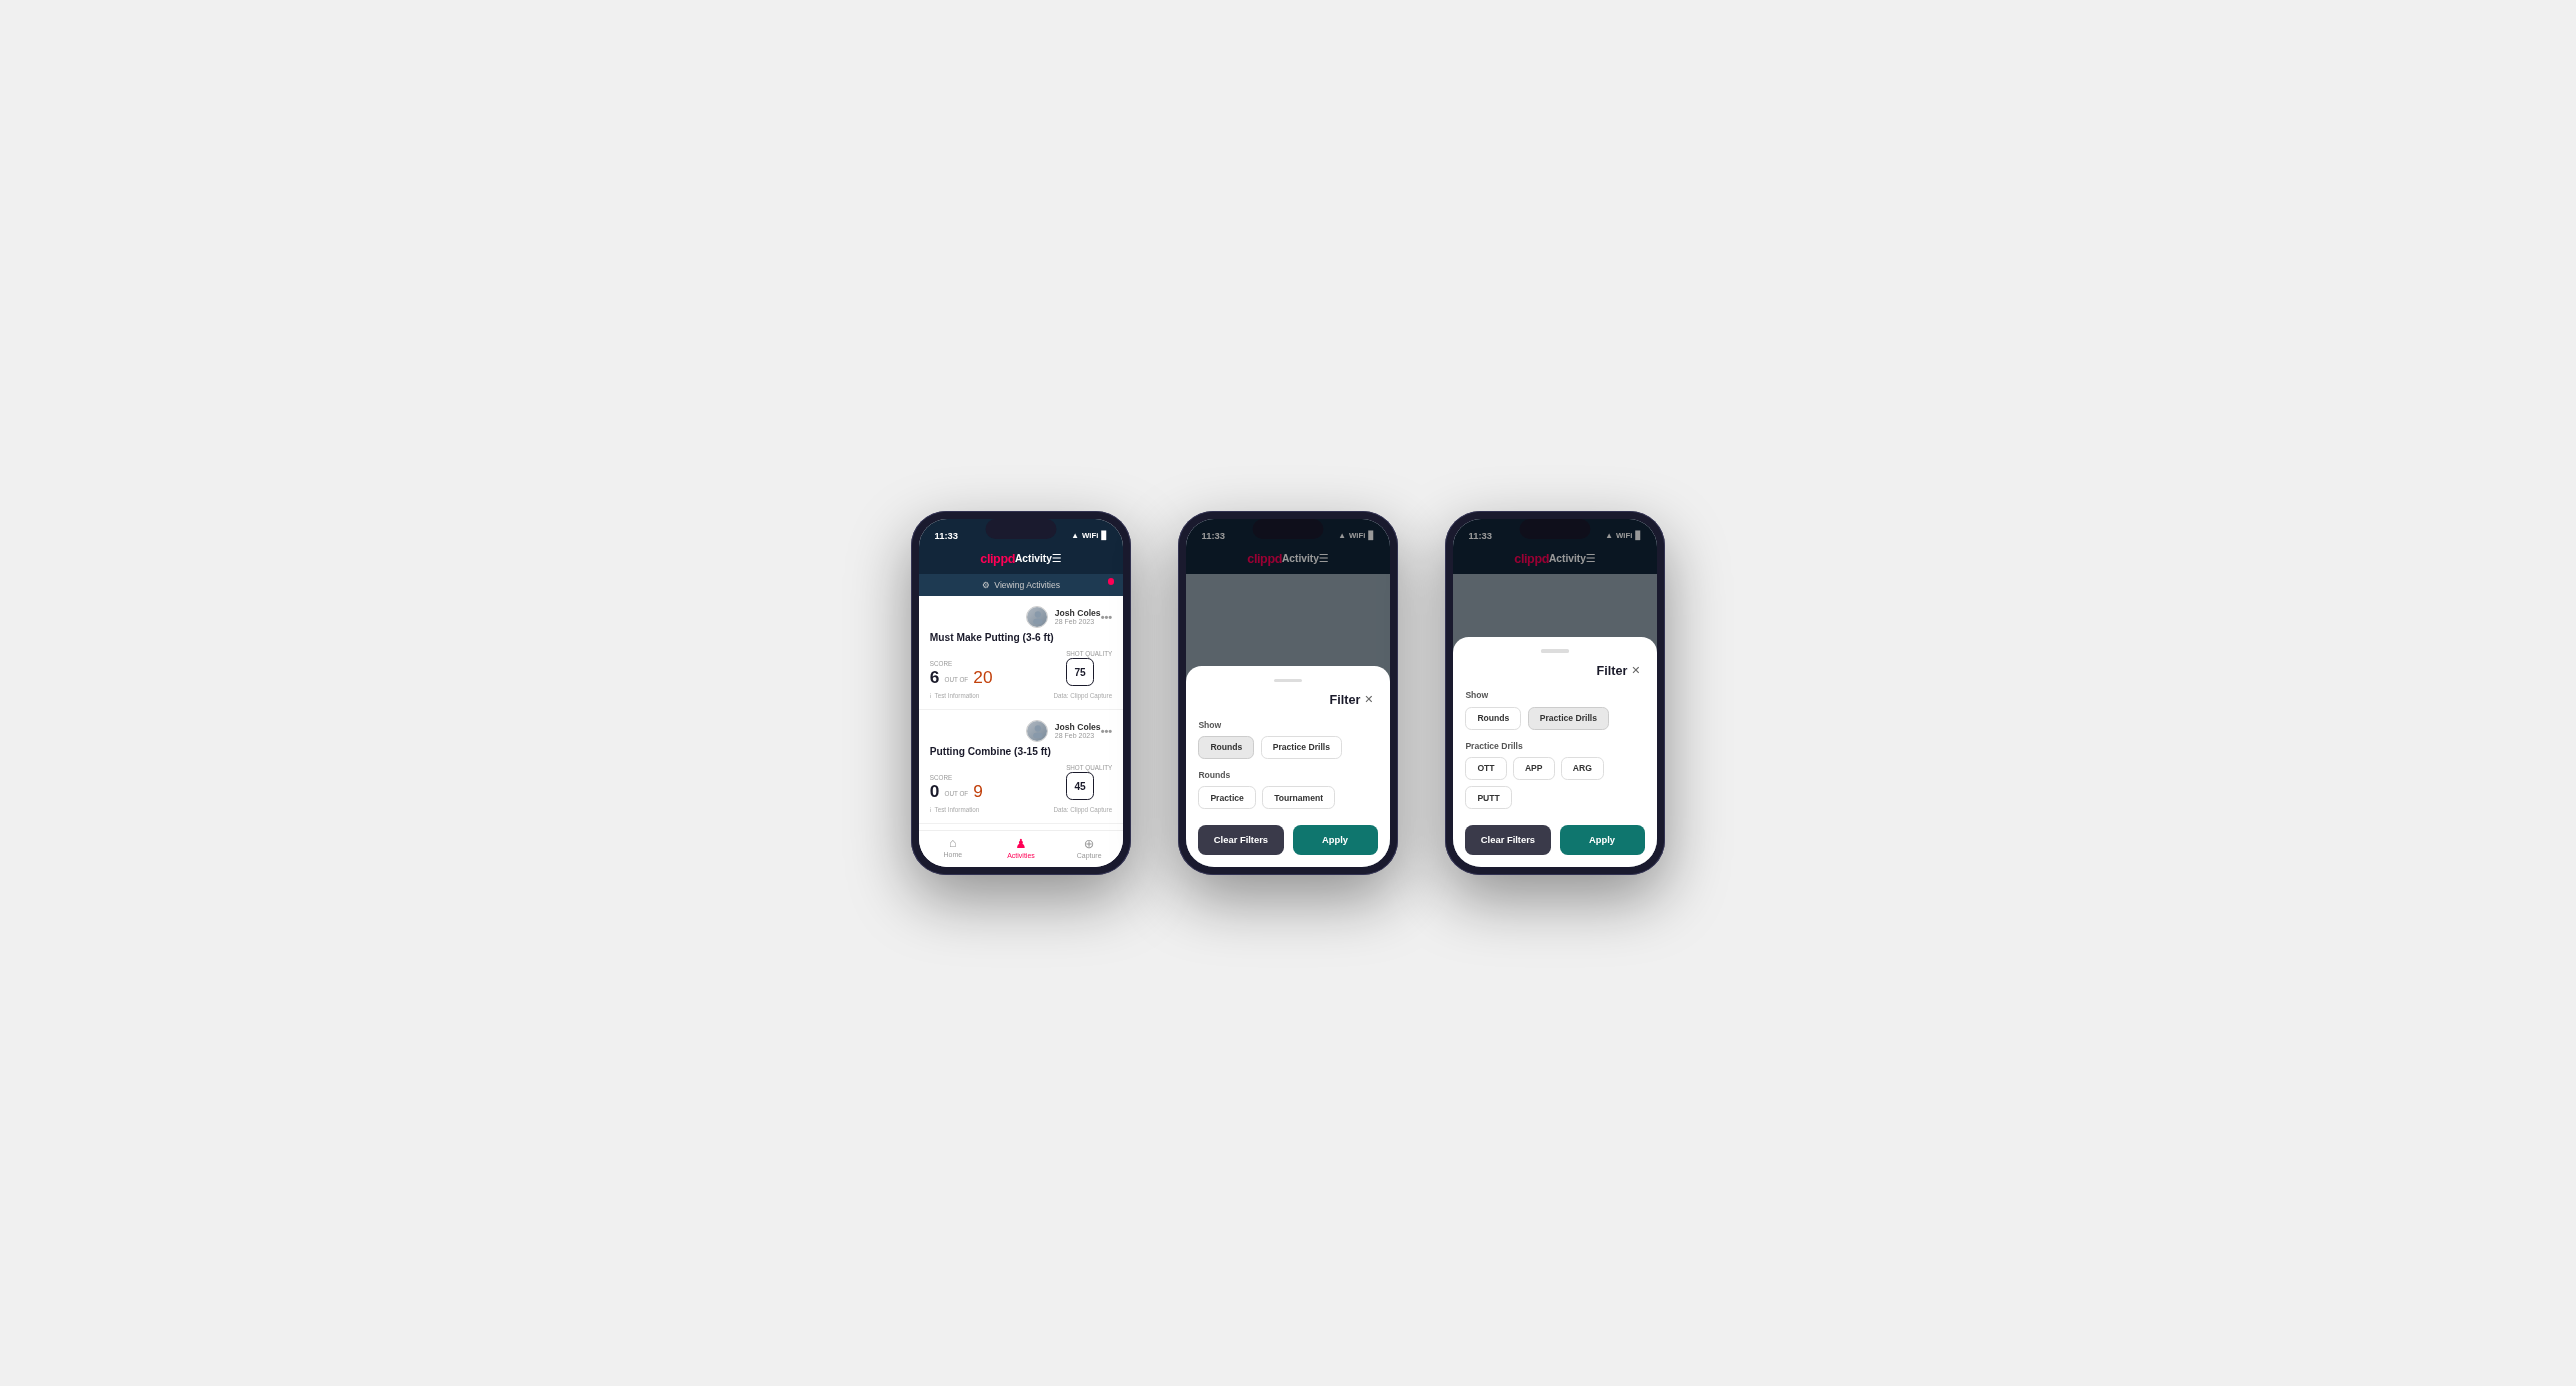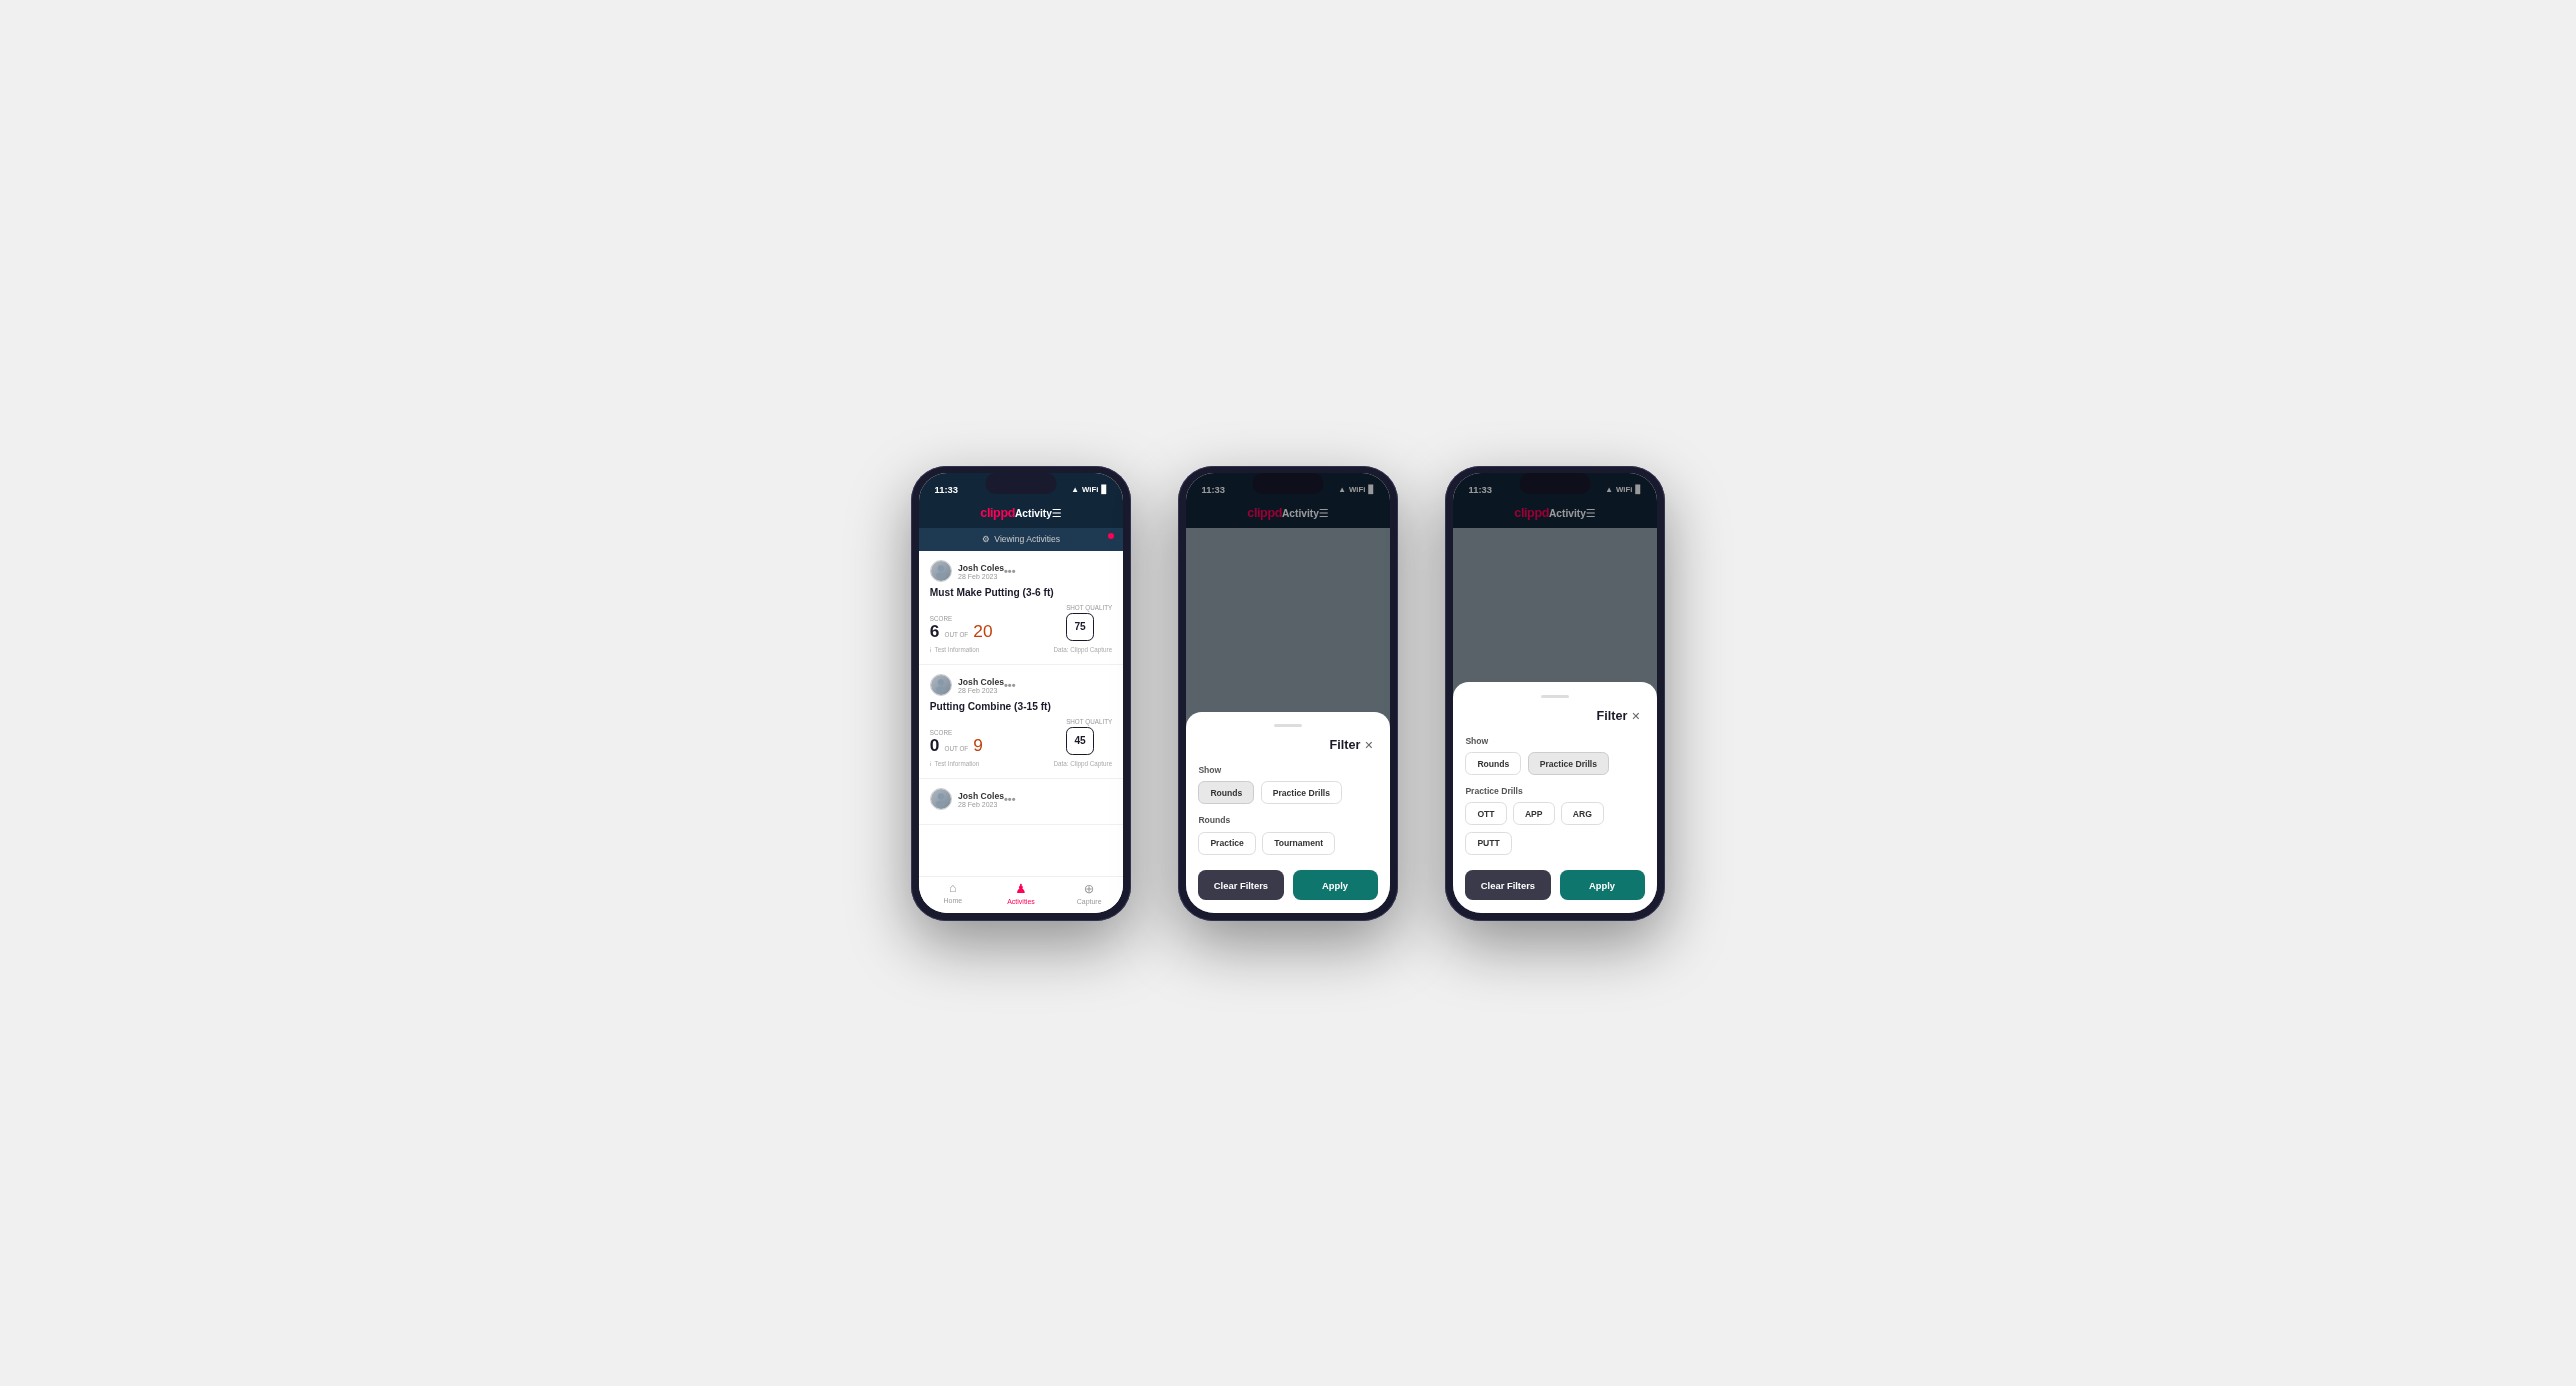--- a/index.html
+++ b/index.html
@@ -14,21 +14,21 @@
     .scene {
       display: flex;
       gap: 47px;
       align-items: center;
       padding: 47px;
     }
 
     
     .phone {
       width: 220px;
-      height: 455px;
+      height: 364px;
       background: #1a1a2e;
       border-radius: 35px;
       padding: 7.8px;
       box-shadow: 0 23.5px 63px rgba(0,0,0,0.4), inset 0 0 0 0.8px #3a3a5c;
       position: relative;
       flex-shrink: 0;
     }
     .phone-screen {
       width: 100%;
       height: 100%;
@@ -118,21 +118,21 @@
       flex: 1;
       overflow-y: auto;
       background: #fff;
     }
     .activity-card {
       border-bottom: 0.8px solid #f0f0f0;
       padding: 9.4px 11px;
     }
     .card-header-row {
       display: flex;
-      justify-content: flex-start;
+      justify-content: flex-end;
       align-items: center;
       margin-bottom: 4.7px;
     }
     .user-info { display: flex; align-items: center; gap: 6.3px; }
     .avatar {
       width: 22px;
       height: 22px;
       border-radius: 50%;
       background: #e0e0e0;
       overflow: hidden;

